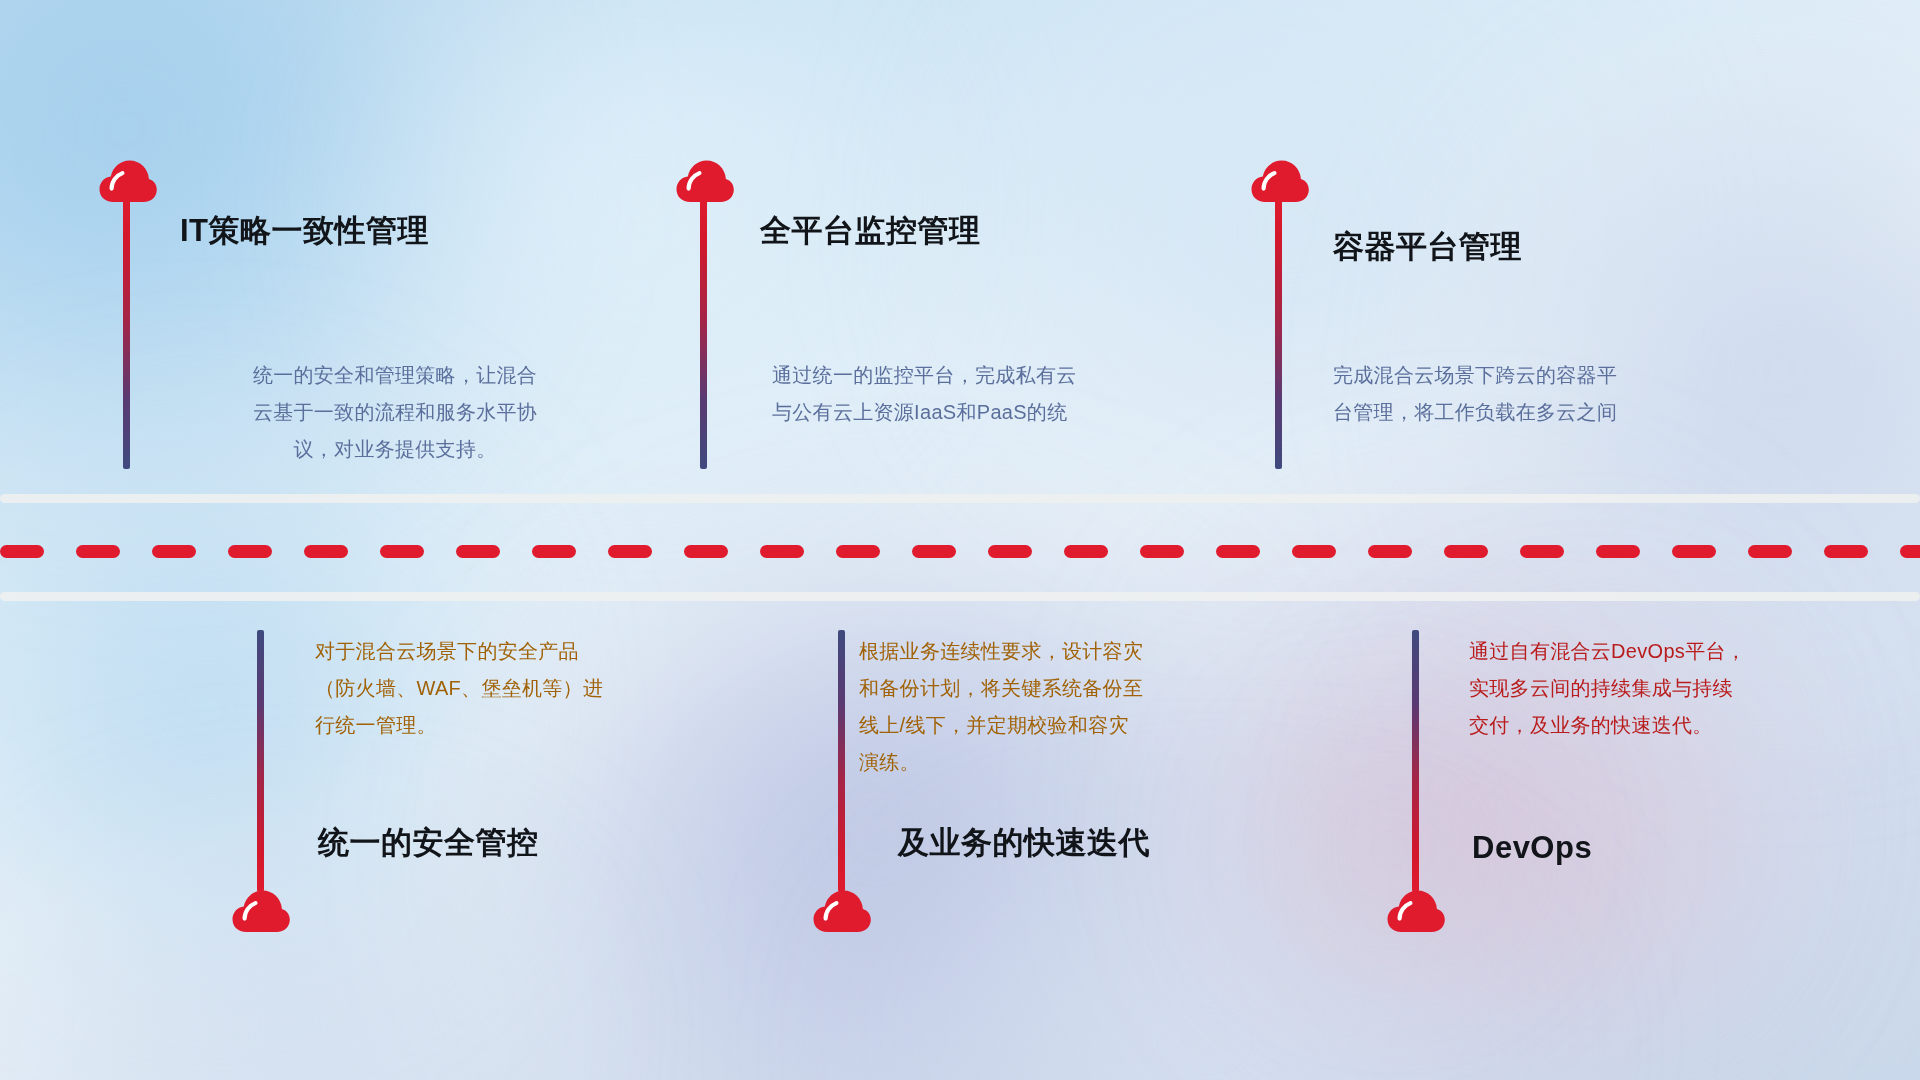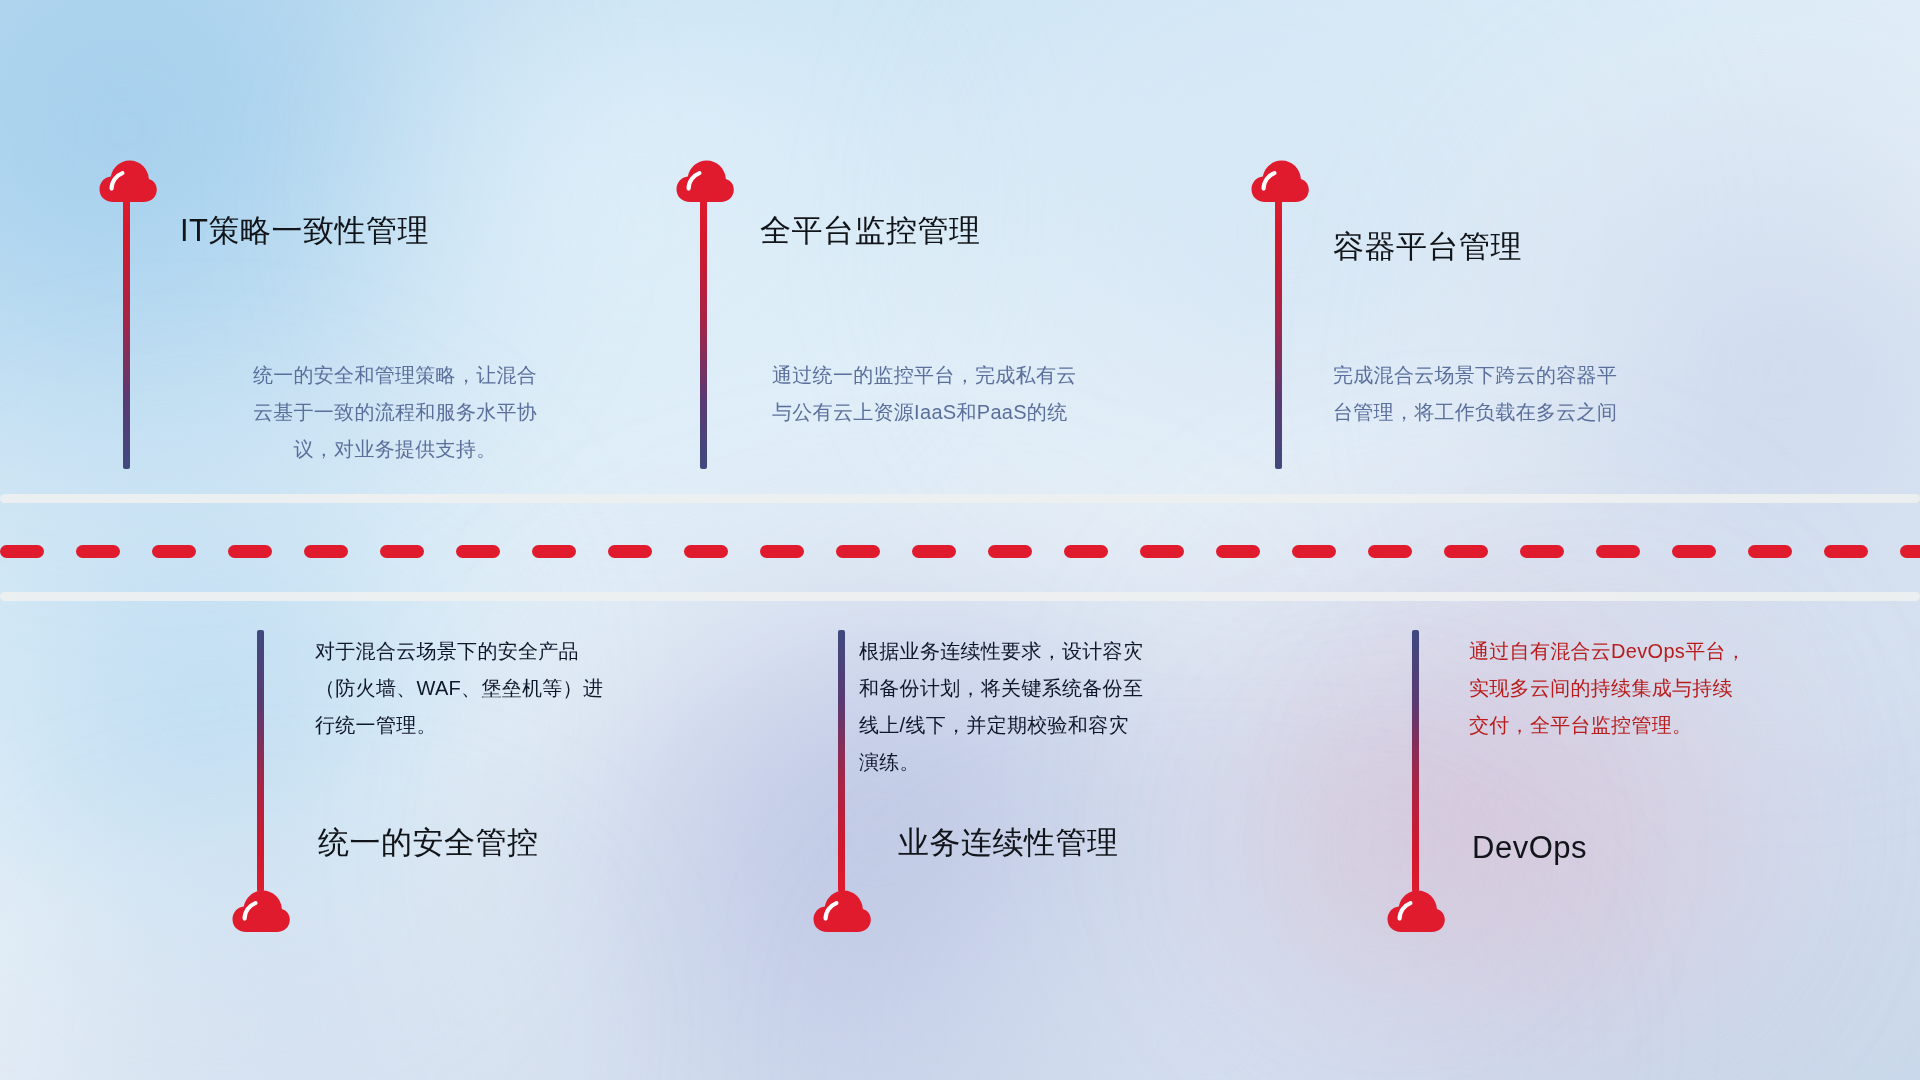--- a/index.html
+++ b/index.html
@@ -57,34 +57,34 @@
 
   .stem { position:absolute; width:7px; border-radius:2px; }
   .stem.down { background:linear-gradient(to bottom,#e01b2e 0%,#d3182c 16%,#a52547 45%,#5a3a72 74%,#3f4a7e 100%); }
   .stem.up   { background:linear-gradient(to bottom,#3f4a7e 0%,#5a3a72 28%,#a52547 57%,#d3182c 85%,#e01b2e 100%); }
 
   .cloud-pin { position:absolute; width:60px; height:46px; }
 
   .title {
     position:absolute;
     font-size:31px;
-    font-weight:400;
+    font-weight:700;
     color:#111418;
     letter-spacing:.5px;
     white-space:nowrap;
   }
   .desc {
     position:absolute;
     font-size:20px;
     line-height:37px;
     color:#5b6f9c;
     letter-spacing:.3px;
     font-weight:400;
   }
-  .desc.lav { color:#0f172a; }
+  .desc.lav { color:#a16207; }
   .desc.lav2 { color:#b91c1c; }
 </style>
 </head>
 <body>
 
 <div class="bg">
   <div class="bg-base"></div>
   <div class="blob b1"></div>
   <div class="blob b2"></div>
   <div class="blob b3"></div>
@@ -210,32 +210,32 @@
                C55.9 22.4 58.8 26.6 58.8 31.7 C58.8 38.5 53.4 44 45.5 44 Z" fill="#e01b2e"></path>
       <path d="M13.6 30.6 C13.6 23.6 18.1 17.5 24.4 15.1" stroke="#ffffff" stroke-width="4.2" stroke-linecap="round" fill="none"></path>
     </svg>
   </div>
   <div class="desc lav" style="left:859px; top:633px; width:450px;">
     <div>根据业务连续性要求，设计容灾</div>
     <div>和备份计划，将关键系统备份至</div>
     <div>线上/线下，并定期校验和容灾</div>
     <div>演练。</div>
   </div>
-  <div class="title" style="left:898px; top:822px;">业务连续性管理</div>
+  <div class="title" style="left:898px; top:822px;">及业务的快速迭代</div>
 </div>
 
 <div class="col">
   <div class="stem up" style="left:1412px; top:630px; height:262px;"></div>
   <div class="cloud-pin" style="left:1386px; top:888px;">
     <svg viewBox="0 0 60 46" width="60" height="46">
       <path d="M15.5 44 C6.6 44 1.5 38.2 1.5 31.2 C1.5 24.6 6.4 19.3 12.8 18.6
                C14.6 9.4 22.3 2.6 31.6 2.6 C41.9 2.6 50.3 10.7 50.9 20.9
                C55.9 22.4 58.8 26.6 58.8 31.7 C58.8 38.5 53.4 44 45.5 44 Z" fill="#e01b2e"></path>
       <path d="M13.6 30.6 C13.6 23.6 18.1 17.5 24.4 15.1" stroke="#ffffff" stroke-width="4.2" stroke-linecap="round" fill="none"></path>
     </svg>
   </div>
   <div class="desc lav2" style="left:1469px; top:633px; width:440px;">
     <div>通过自有混合云DevOps平台，</div>
     <div>实现多云间的持续集成与持续</div>
-    <div>交付，全平台监控管理。</div>
+    <div>交付，及业务的快速迭代。</div>
   </div>
   <div class="title" style="left:1472px; top:822px;margin-top:8px;">DevOps</div>
 </div>
 
 </body></html>

